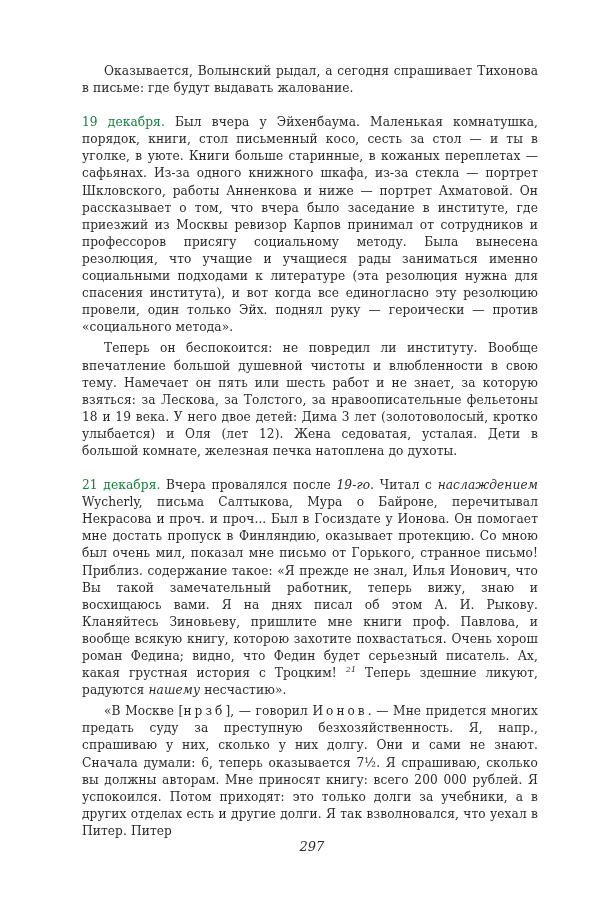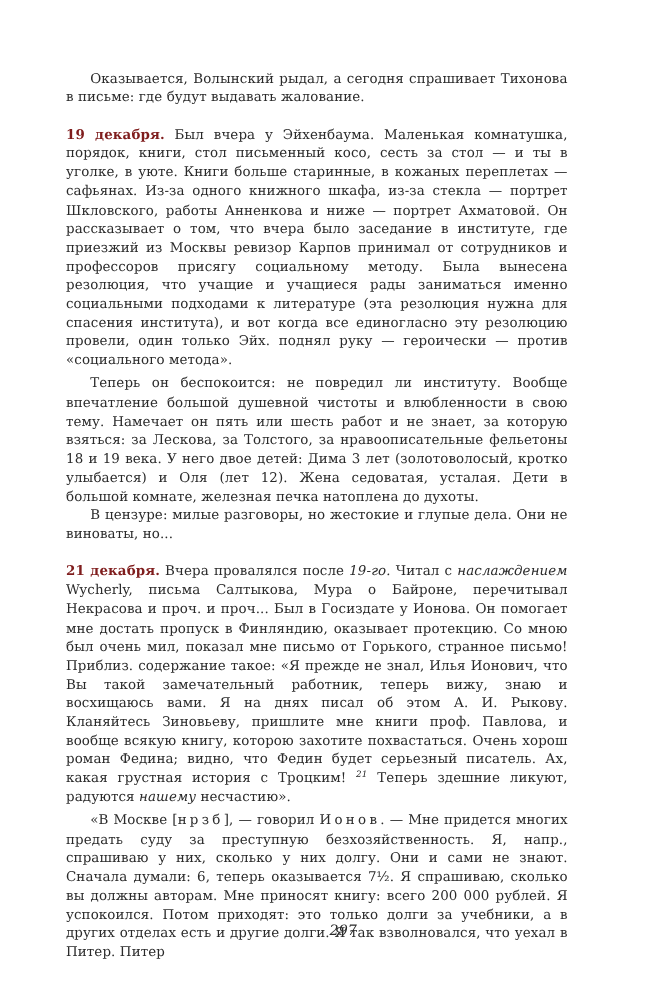--- a/index.html
+++ b/index.html
@@ -1,47 +1,46 @@
 <!DOCTYPE html>
 <html><head>
 <meta charset="utf-8">
 <style>
   html, body { margin: 0; padding: 0; background: #ffffff; }
   body { width: 600px; height: 909px; overflow: hidden; position: relative; }
   .page {
-    position: absolute; left: 60px; top: 63px; width: 456px;
+    position: absolute; left: 82px; top: 63px; width: 456px;
     font-family: "DejaVu Serif", "Liberation Serif", serif;
     font-size: 12.2px; line-height: 17.1px; color: #2a2a2a;
     text-align: justify; letter-spacing: 0.1px;
   }
   .page p { margin: 0; text-indent: 22px; }
   .page p.entry { text-indent: 0; }
   .gap { height: 17px; }
   .gap-sm { height: 4px; }
-  b { font-weight: bold; color: #7f1d1d; }
+  b { font-weight: normal; color: #15803d; }
   i { }
   sup { font-size: 8px; line-height: 0; vertical-align: super; font-style: italic; }
   .spaced { letter-spacing: 3px; margin-top: 44px; }
   .folio {
     position: absolute; left: 0; width: 600px; top: 839px; text-align: center;
     font-family: "DejaVu Serif", "Liberation Serif", serif; font-style: italic;
     font-size: 13px; color: #2a2a2a; padding-left: 12px;
   }
 </style>
 </head>
 <body>
 
 <div class="page">
   <p>Оказывается, Волынский рыдал, а сегодня спрашивает Тихонова в письме: где будут выдавать жалование.</p>
   <div class="gap"></div>
 
   <p class="entry"><b>19 декабря.</b><span> Был вчера у Эйхенбаума. Маленькая комнатушка, порядок, книги, стол письменный косо, сесть за стол — и ты в уголке, в уюте. Книги больше старинные, в кожаных переплетах — сафьянах. Из-за одного книжного шкафа, из-за стекла — портрет Шкловского, работы Анненкова и ниже — портрет Ахматовой. Он рассказывает о том, что вчера было заседание в институте, где приезжий из Москвы ревизор Карпов принимал от сотрудников и профессоров присягу социальному методу. Была вынесена резолюция, что учащие и учащиеся рады заниматься именно социальными подходами к литературе (эта резолюция нужна для спасения института), и вот когда все единогласно эту резолюцию провели, один только Эйх. поднял руку — героически — против «социального метода».</span></p>
   <div class="gap-sm"></div>
   <p>Теперь он беспокоится: не повредил ли институту. Вообще впечатление большой душевной чистоты и влюбленности в свою тему. Намечает он пять или шесть работ и не знает, за которую взяться: за Лескова, за Толстого, за нравоописательные фельетоны 18 и 19 века. У него двое детей: Дима 3 лет (золотоволосый, кротко улыбается) и Оля (лет 12). Жена седоватая, усталая. Дети в большой комнате, железная печка натоплена до духоты.</p>
-  <p>В цензуре: милые разговоры, но жестокие и глупые дела. Они не виноваты, но...</p>
   <div class="gap"></div>
 
   <p class="entry"><b>21 декабря.</b><span> Вчера провалялся после </span><i>19-го.</i><span> Читал с </span><i>наслаждением</i><span> Wycherly, письма Салтыкова, Мура о Байроне, перечитывал Некрасова и проч. и проч... Был в Госиздате у Ионова. Он помогает мне достать пропуск в Финляндию, оказывает протекцию. Со мною был очень мил, показал мне письмо от Горького, странное письмо! Приблиз. содержание такое: «Я прежде не знал, Илья Ионович, что Вы такой замечательный работник, теперь вижу, знаю и восхищаюсь вами. Я на днях писал об этом А. И. Рыкову. Кланяйтесь Зиновьеву, пришлите мне книги проф. Павлова, и вообще всякую книгу, которою захотите похвастаться. Очень хорош роман Федина; видно, что Федин будет серьезный писатель. Ах, какая грустная история с Троцким! </span><sup>21</sup><span> Теперь здешние ликуют, радуются </span><i>нашему</i><span> несчастию».</span></p>
   <div class="gap-sm"></div>
   <p><span>«В Москве [</span><span class="spaced">нрзб</span><span>], — говорил </span><span class="spaced">Ионов</span><span>. — Мне придется многих предать суду за преступную безхозяйственность. Я, напр., спрашиваю у них, сколько у них долгу. Они и сами не знают. Сначала думали: 6, теперь оказывается  7½.  Я спрашиваю, сколько вы должны авторам. Мне приносят книгу: всего 200 000 рублей. Я успокоился. Потом приходят: это только долги за учебники, а в других отделах есть и другие долги. Я так взволновался, что уехал в Питер. Питер</span></p>
 </div>
 
 <div class="folio">297</div>
 
 </body></html>

